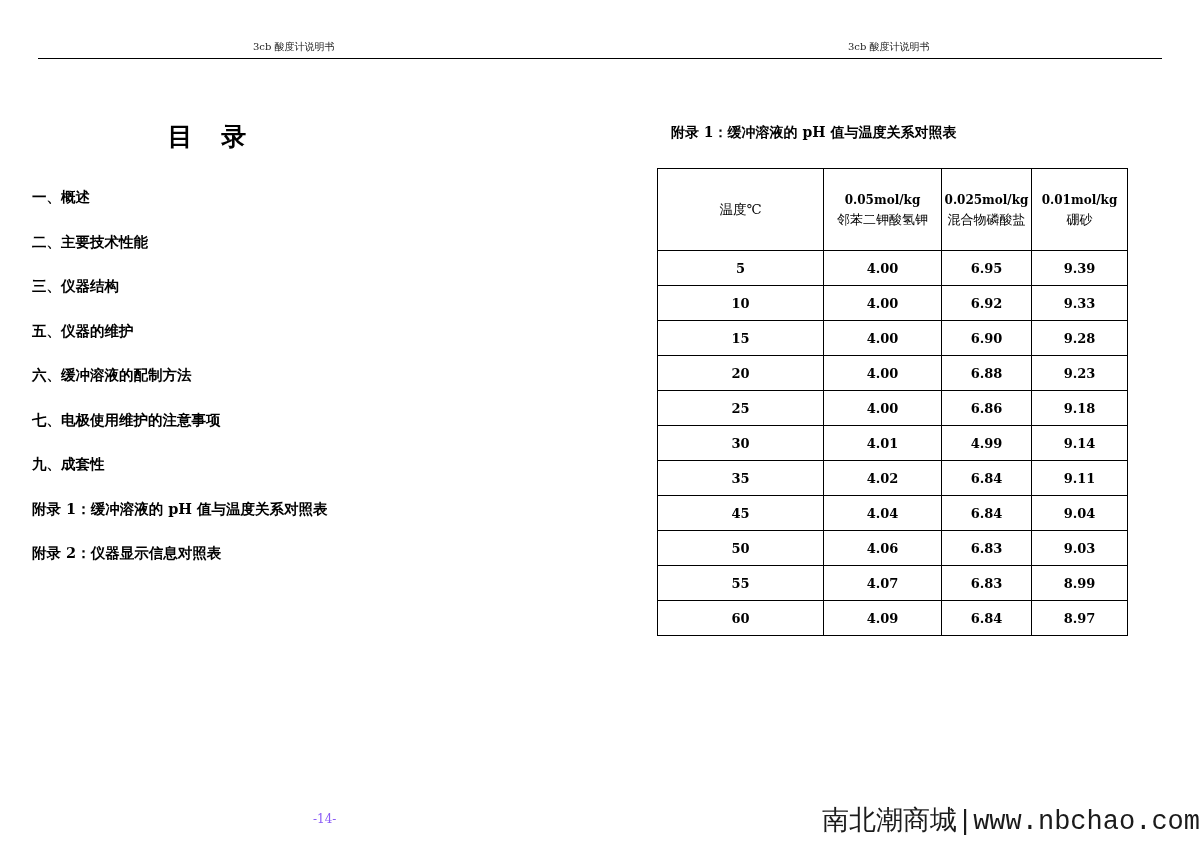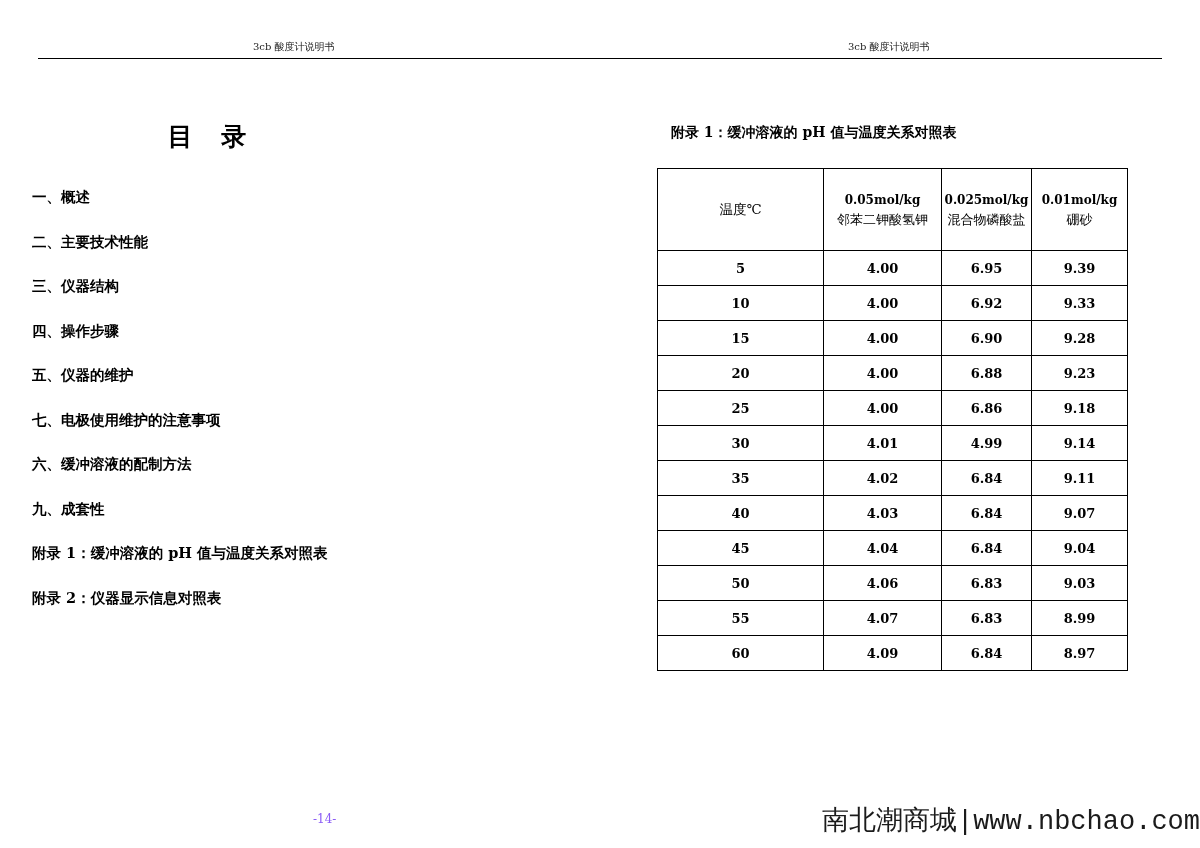--- a/index.html
+++ b/index.html
@@ -162,24 +162,23 @@
   <div class="hdr-text hdr-right">3cb 酸度计说明书</div>
 </div>
 <div class="header-rule"></div>
 
 <div class="toc-col">
   <div class="toc-title">目 录</div>
   <ul class="toc-list">
     <li class="toc-item">一、概述</li>
     <li class="toc-item">二、主要技术性能</li>
     <li class="toc-item">三、仪器结构</li>
-    <li class="toc-item">四、操作步骤</li>
     <li class="toc-item">五、仪器的维护</li>
+    <li class="toc-item">六、缓冲溶液的配制方法</li>
     <li class="toc-item">七、电极使用维护的注意事项</li>
-    <li class="toc-item">六、缓冲溶液的配制方法</li>
     <li class="toc-item">九、成套性</li>
     <li class="toc-item appendix">附录 1：缓冲溶液的 pH 值与温度关系对照表</li>
     <li class="toc-item appendix">附录 2：仪器显示信息对照表</li>
   </ul>
 </div>
 
 <div class="appendix-col">
   <div class="appendix-title">附录 1：缓冲溶液的 pH 值与温度关系对照表</div>
 
   <table class="ph-table">
@@ -245,26 +244,20 @@
           <td>4.99</td>
           <td>9.14</td>
         </tr>
         <tr>
           <td>35</td>
           <td>4.02</td>
           <td>6.84</td>
           <td>9.11</td>
         </tr>
         <tr>
-          <td>40</td>
-          <td>4.03</td>
-          <td>6.84</td>
-          <td>9.07</td>
-        </tr>
-        <tr>
           <td>45</td>
           <td>4.04</td>
           <td>6.84</td>
           <td>9.04</td>
         </tr>
         <tr>
           <td>50</td>
           <td>4.06</td>
           <td>6.83</td>
           <td>9.03</td>

